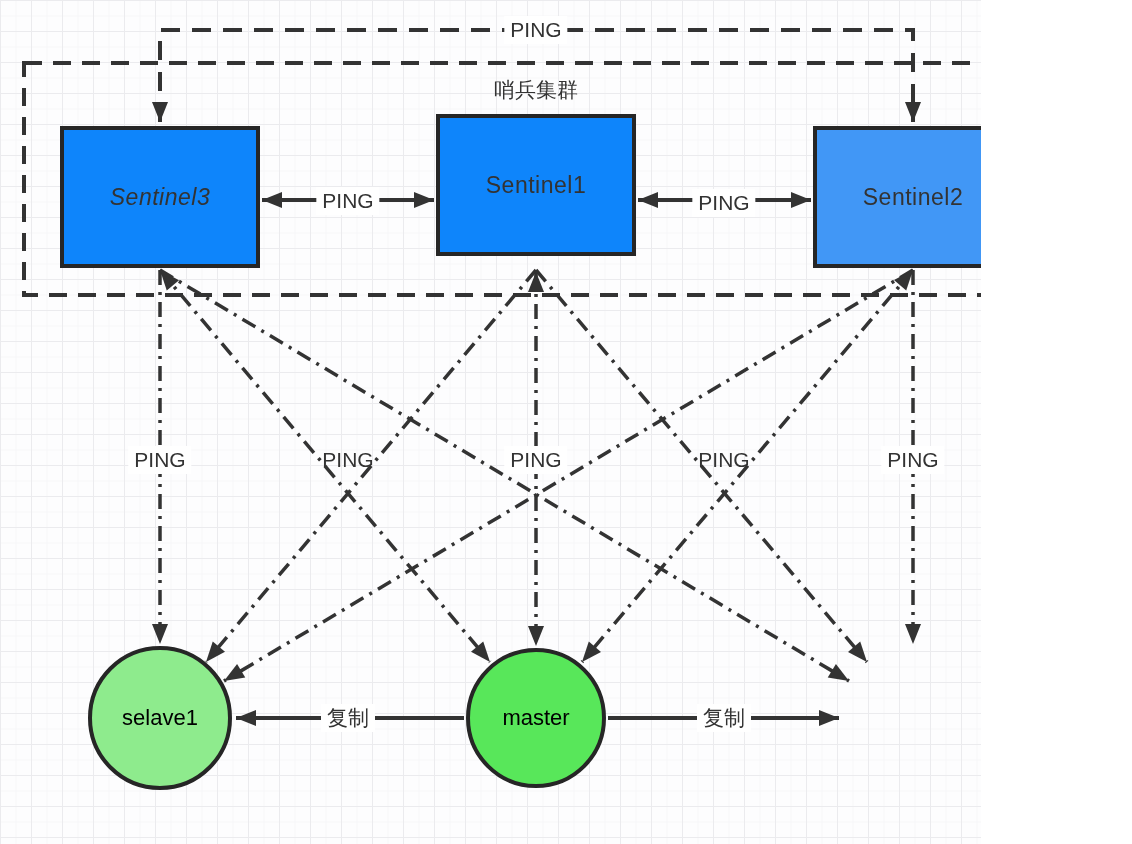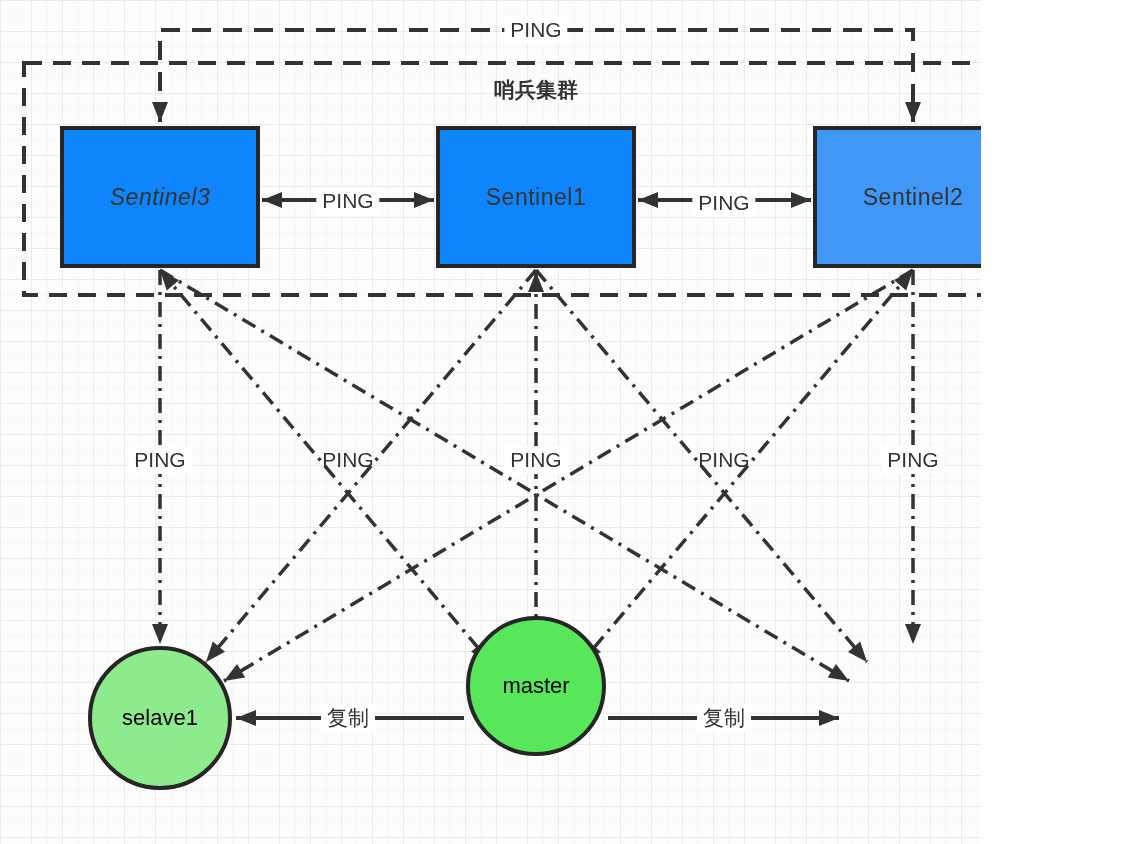--- a/index.html
+++ b/index.html
@@ -74,44 +74,44 @@
     <line class="meshline" x1="913" y1="270" x2="224" y2="681" marker-end="url(#arr)"></line>
     <line class="meshline" x1="913" y1="270" x2="582" y2="662" marker-start="url(#arr)" marker-end="url(#arr)"></line>
     <line class="meshline" x1="913" y1="270" x2="913" y2="644" marker-end="url(#arr)"></line>
 
     <line class="solidline" x1="236" y1="718" x2="464" y2="718" marker-start="url(#arr)"></line>
     <line class="solidline" x1="608" y1="718" x2="839" y2="718" marker-end="url(#arr)"></line>
   </svg>
 
   <div class="lbl" style="left:536px;top:30px;">PING</div>
 
-  <div class="cluster-title" style="left:536px;top:90px;font-weight:bold;">哨兵集群</div>
+  <div class="cluster-title" style="left:536px;top:90px;">哨兵集群</div>
 
   <div class="box" style="left:60px;top:126px;font-style:italic;">
     <span>Sentinel3</span>
   </div>
-  <div class="box" style="left:436px;top:126px;">
+  <div class="box" style="left:436px;top:114px;">
     <span>Sentinel1</span>
   </div>
   <div class="box lighter" style="left:813px;top:126px;">
     <span>Sentinel2</span>
   </div>
 
   <div class="lbl" style="left:348px;top:201px;">PING</div>
   <div class="lbl" style="left:724px;top:203px;">PING</div>
 
   <div class="lbl" style="left:160px;top:460px;">PING</div>
   <div class="lbl clear" style="left:348px;top:460px;">PING</div>
   <div class="lbl" style="left:536px;top:460px;">PING</div>
   <div class="lbl clear" style="left:724px;top:460px;">PING</div>
   <div class="lbl" style="left:913px;top:460px;">PING</div>
 
   <div class="circle" style="left:88px;top:646px;">
     <span>selave1</span>
   </div>
-  <div class="circle master" style="left:466px;top:616px;width:140px;height:140px;">
+  <div class="circle master" style="left:466px;top:648px;width:140px;height:140px;">
     <span>master</span>
   </div>
 
   <div class="lbl" style="left:348px;top:718px;">复制</div>
   <div class="lbl" style="left:724px;top:718px;">复制</div>
 
 </div>
 
 </body></html>

